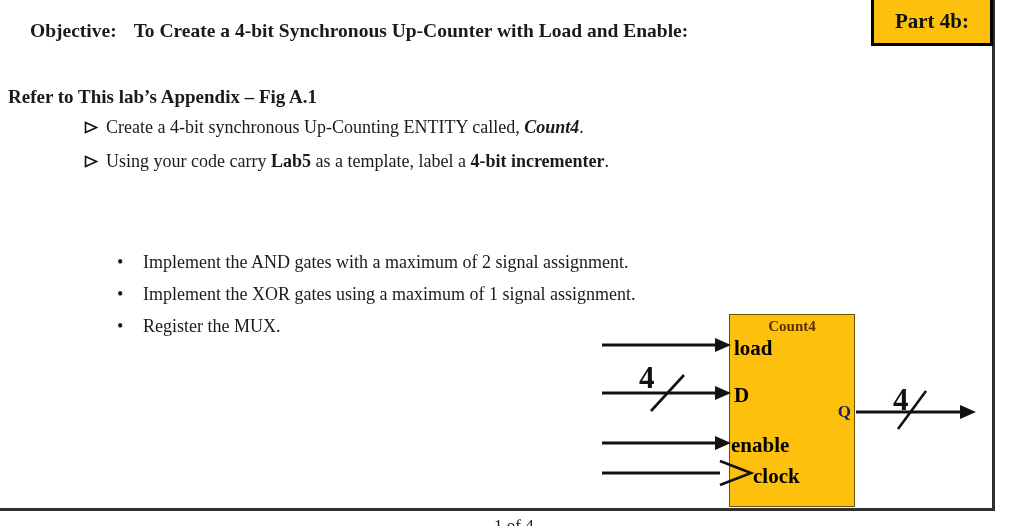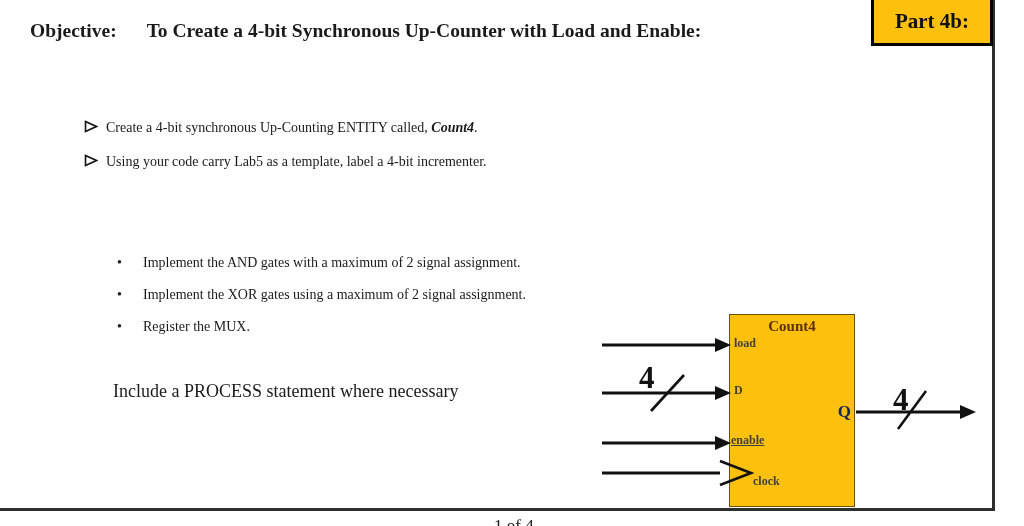--- a/index.html
+++ b/index.html
@@ -12,48 +12,48 @@
 
   .part-badge{
     position:absolute;left:871px;top:-4px;width:122px;height:50px;
     background:#fdc10d;border:3px solid #000;box-sizing:border-box;
     display:flex;align-items:center;justify-content:center;
     font-weight:bold;font-size:21px;color:#111;
   }
 
   .objective{position:absolute;left:30px;top:20px;font-size:19.5px;font-weight:bold;white-space:nowrap;}
   .objective .u{text-underline-offset:3px;}
-  .objective .title{margin-left:30px;}
+  .objective .title{margin-left:17px;}
 
   .refer{position:absolute;left:8px;top:86px;font-size:19px;font-weight:bold;white-space:nowrap;}
 
-  .bullets{position:absolute;left:84px;top:111px;font-size:14px;line-height:33.5px;}
+  .bullets{position:absolute;left:84px;top:111px;font-size:18px;line-height:33.5px;}
   .bullet{white-space:nowrap;}
   .bullet .icon{display:inline-block;width:22px;}
   .bullet .icon svg{vertical-align:-1px;}
   .emph{font-weight:bold;font-style:italic;}
-  .b{font-weight:normal;}
+  .b{font-weight:bold;}
 
-  .subs{position:absolute;left:117px;top:247px;font-size:14px;line-height:31.8px;}
+  .subs{position:absolute;left:117px;top:247px;font-size:18px;line-height:31.8px;}
   .sub{white-space:nowrap;}
   .sub .dot{display:inline-block;width:26px;}
 
   .process-note{position:absolute;left:113px;top:381px;font-size:18px;white-space:nowrap;}
 
   .entity{
     position:absolute;left:729px;top:314px;width:126px;height:193px;
     background:#fdc10d;border:1.5px solid #6b5200;box-sizing:border-box;
   }
   .entity-title{position:absolute;left:0;right:0;top:3px;text-align:center;
     font-size:15px;font-weight:bold;color:#5b3000;}
-  .port{position:absolute;font-weight:bold;font-size:12px;color:#404040;white-space:nowrap;}
+  .port{position:absolute;font-weight:bold;font-size:21px;color:#000000;white-space:nowrap;}
   .port-load{left:4px;top:21px;}
   .port-d{left:4px;top:68px;}
-  .port-enable{left:1px;top:118px;text-decoration:underline;}
-  .port-clock{left:23px;top:159px;}
+  .port-enable{left:1px;top:118px;}
+  .port-clock{left:23px;top:149px;}
   .port-q{right:3px;top:87px;color:#14255c;font-size:17px;}
 
   .bus-label{position:absolute;font-size:31px;font-weight:bold;color:#111;}
   .bus-in{left:639px;top:360px;}
   .bus-out{left:893px;top:382px;}
 
   .wires{position:absolute;left:0;top:0;width:1024px;height:526px;pointer-events:none;}
 
   .footer{position:absolute;left:494px;top:516px;font-size:17px;color:#1a1a1a;white-space:nowrap;}
 </style>
@@ -66,47 +66,47 @@
   <div class="bottom-border"></div>
 
   <div class="part-badge">
     <span>Part 4b:</span>
   </div>
 
   <div class="objective">
     <span class="u">Objective:</span><span class="u title">To Create a 4-bit Synchronous Up-Counter with Load and Enable:</span>
   </div>
 
+  <div class="refer">Refer to This lab’s Appendix – Fig A.1</div>
 
   <div class="bullets">
     <div class="bullet">
       <span class="icon"><svg width="14" height="13" viewBox="0 0 14 13">
             <polygon points="1.5,1.5 12.5,6.5 1.5,11.5" fill="#ffffff" stroke="#111111" stroke-width="1.6"></polygon>
           </svg></span><span><span>Create a 4-bit synchronous Up-Counting ENTITY called, </span><span class="emph">Count4</span><span>.</span></span>
     </div>
     <div class="bullet">
       <span class="icon"><svg width="14" height="13" viewBox="0 0 14 13">
             <polygon points="1.5,1.5 12.5,6.5 1.5,11.5" fill="#ffffff" stroke="#111111" stroke-width="1.6"></polygon>
           </svg></span><span><span>Using your code carry </span><span class="b">Lab5</span><span> as a template, label a </span><span class="b">4-bit incrementer</span><span>.</span></span>
     </div>
   </div>
 
   <div class="subs">
     <div class="sub">
       <span class="dot">•</span><span>Implement the AND gates with a maximum of 2 signal assignment.</span>
     </div>
     <div class="sub">
-      <span class="dot">•</span><span>Implement the XOR gates using a maximum of 2 signal assignment.</span>
+      <span class="dot">•</span><span>Implement the XOR gates using a maximum of 1 signal assignment.</span>
     </div>
     <div class="sub">
       <span class="dot">•</span><span>Register the MUX.</span>
     </div>
   </div>
 
-  <div class="process-note">Include a PROCESS statement where necessary</div>
 
   <div class="entity">
     <div class="entity-title">Count4</div>
     <div class="port port-load">load</div>
     <div class="port port-d">D</div>
     <div class="port port-enable">enable</div>
     <div class="port port-clock">clock</div>
     <div class="port port-q">Q</div>
   </div>
 

